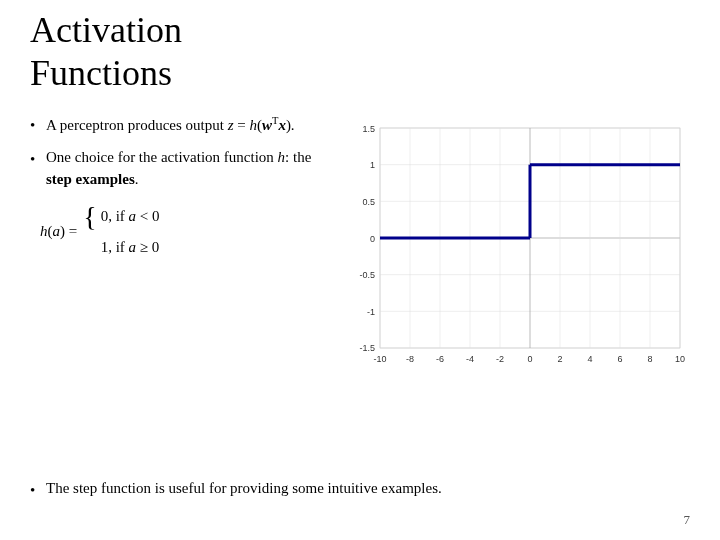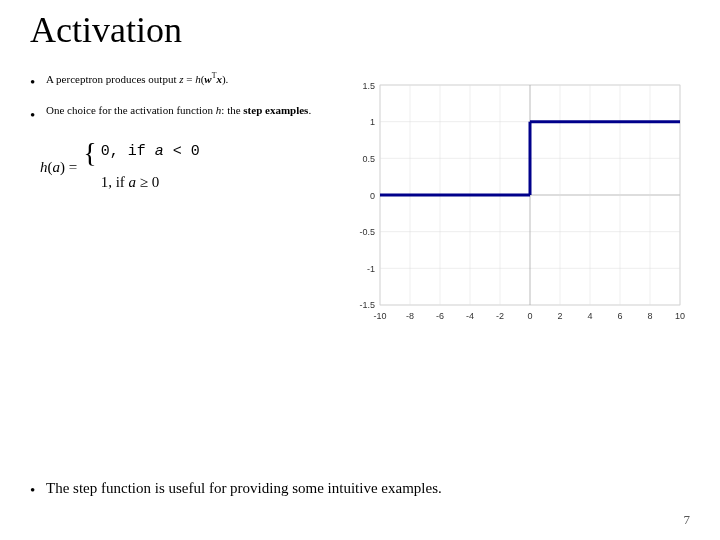--- a/index.html
+++ b/index.html
@@ -48,21 +48,21 @@
       line-height: 1.4;
     }
 
     .bullet-dot {
       min-width: 16px;
       margin-top: 2px;
       font-size: 15px;
     }
 
     .bullet-text {
-      font-size: 11px;
+      font-size: 15px;
       line-height: 1.45;
     }
 
     .math-formula {
       margin: 12px 0 12px 0;
       font-size: 15px;
       line-height: 1.8;
       padding-left: 10px;
     }
 
@@ -111,20 +111,21 @@
     
     sup { font-size: 0.7em; vertical-align: super; }
   </style>
 </head>
 <body>
 
 <div class="slide-container">
 
   <div class="title">
     <span>Activation</span><br>
+    <span>Functions</span>
   </div>
 
   <div class="content-area">
 
     <div class="left-column">
 
       <div class="bullet-item">
         <span class="bullet-dot">•</span>
         <span class="bullet-text">
           A perceptron produces output <span class="italic">z</span> = <span class="italic">h</span>(<span class="bold italic">w</span><sup>T</sup><span class="bold italic">x</span>).
@@ -141,21 +142,21 @@
       <div class="math-formula">
         <table style="border-collapse:collapse; font-size:15px; font-family:'Times New Roman',serif;">
           <tbody>
               <tr>
             <td rowspan="2" style="vertical-align:middle; padding-right:6px;">
               <span class="italic">h</span>(<span class="italic">a</span>) =
             </td>
             <td style="font-size:28px; vertical-align:middle; padding-right:4px; line-height:1;">
               {
             </td>
-            <td style="vertical-align:bottom; padding-bottom:2px;font-family:Liberation Mono, monospace;">
+            <td style="vertical-align:bottom; padding-bottom:2px;">
               <span>0, if <span class="italic">a</span> &lt; 0</span>
             </td>
           </tr>
           <tr>
             <td></td>
             <td style="vertical-align:top; padding-top:2px;">
               <span>1, if <span class="italic">a</span> ≥ 0</span>
             </td>
           </tr>
         </tbody>

